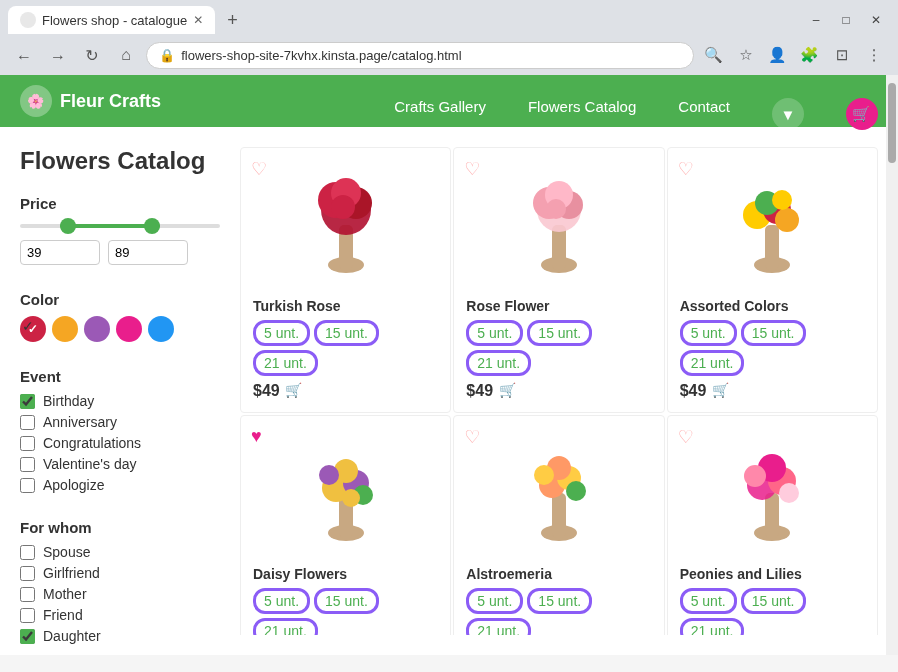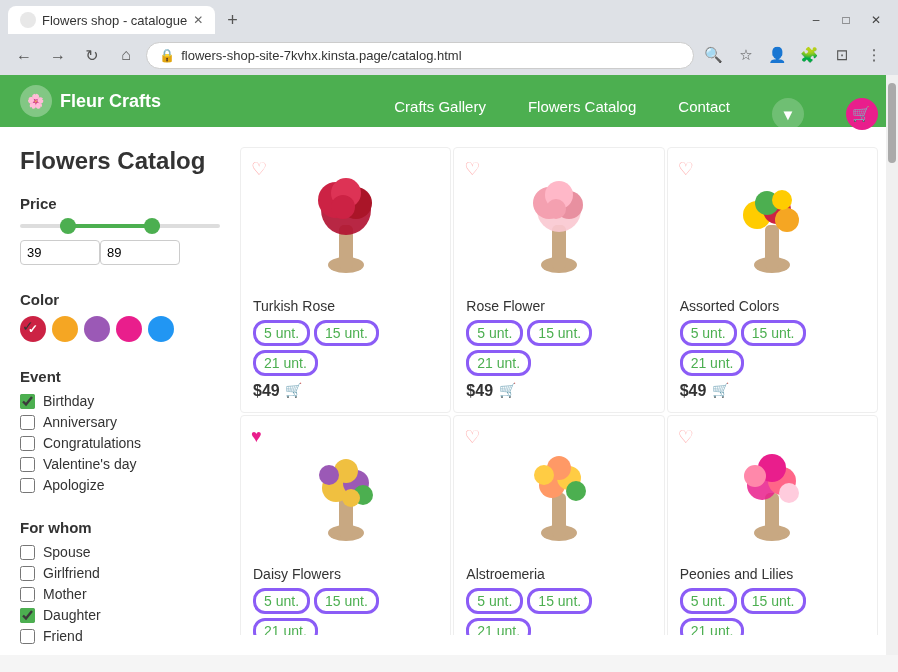--- a/index.html
+++ b/index.html
@@ -46,21 +46,21 @@
     .filter-section { margin-bottom: 26px; }
     .filter-label { font-weight: bold; font-size: 15px; margin-bottom: 8px; }
 
     
     .price-slider { position: relative; margin-bottom: 8px; }
     .slider-track { height: 4px; background: #ddd; border-radius: 2px; position: relative; margin: 12px 0; }
     .slider-fill { position: absolute; height: 4px; background: #4caf50; left: 20%; right: 30%; border-radius: 2px; }
     .slider-thumb { width: 16px; height: 16px; background: #4caf50; border-radius: 50%; position: absolute; top: -6px; cursor: pointer; }
     .thumb-left { left: 20%; }
     .thumb-right { right: 30%; }
-    .price-inputs { display: flex; }
+    .price-inputs { display: flex; gap: 8px; }
     .price-input { width: 80px; border: 1px solid #ccc; border-radius: 4px; padding: 4px 6px; font-size: 13px; }
 
     
     .color-swatches { display: flex; gap: 6px; margin-top: 6px; }
     .color-swatch { width: 26px; height: 26px; border-radius: 50%; cursor: pointer; position: relative; border: 2px solid transparent; }
     .color-swatch.selected::after { content: '✓'; position: absolute; top: 50%; left: 50%; transform: translate(-50%, -50%); color: white; font-size: 12px; font-weight: bold; }
 
     
     .checkbox-item { display: flex; align-items: center; gap: 8px; margin-bottom: 5px; cursor: pointer; }
     .checkbox-item input[type=checkbox] { width: 15px; height: 15px; cursor: pointer; accent-color: #4caf50; }
@@ -69,21 +69,21 @@
     
     .show-results-btn { background: #e91e8c; color: white; border: none; border-radius: 24px; padding: 12px 40px; font-size: 15px; cursor: pointer; width: 170px; margin-top: 10px; font-weight: 500; }
 
     
     .product-grid { flex: 1; display: grid; grid-template-columns: repeat(3, 1fr); gap: 2px; align-content: start; overflow: hidden; }
     .product-card { background: white; border: 1px solid #eee; border-radius: 4px; padding: 12px; position: relative; }
     .product-heart { position: absolute; top: 10px; left: 10px; color: #ffaaaa; font-size: 18px; cursor: pointer; }
     .product-heart.filled { color: #e91e8c; }
     .product-img { width: 100%; height: 130px; display: flex; align-items: center; justify-content: center; margin-bottom: 8px; }
     .product-img svg { width: 90px; height: 120px; }
-    .product-name { font-weight: normal; font-size: 14px; margin-bottom: 6px; }
+    .product-name { font-weight: bold; font-size: 14px; margin-bottom: 6px; }
     .product-tags { display: flex; gap: 4px; margin-bottom: 6px; flex-wrap: wrap; }
     .product-tag { border: 3px solid #8b5cf6; color: #4caf50; border-radius: 12px; padding: 2px 8px; font-size: 14px; }
     .product-price { font-size: 16px; font-weight: bold; color: #333; display: flex; gap: 6px; }
     .cart-icon-small { color: #e91e8c; font-size: 14px; }
   </style>
 </head>
 <body>
 
 <div class="browser-chrome">
 
@@ -203,27 +203,27 @@
             <span>Spouse</span>
         </div>
         <div class="checkbox-item">
           <input type="checkbox" style="">
             <span>Girlfriend</span>
         </div>
         <div class="checkbox-item">
           <input type="checkbox" style="">
             <span>Mother</span>
         </div>
+        <div class="checkbox-item">
+          <input type="checkbox" style="">
+            <span>Friend</span>
+        </div>
         <div class="checkbox-item checked-item">
           <input type="checkbox" checked="" style="">
             <span>Daughter</span>
-        </div>
-        <div class="checkbox-item">
-          <input type="checkbox" style="">
-            <span>Friend</span>
         </div>
       </div>
 
       <button class="show-results-btn">Show results</button>
     </div>
 
     <div class="product-grid">
 
       <div class="product-card">
         <span class="product-heart">♡</span>

